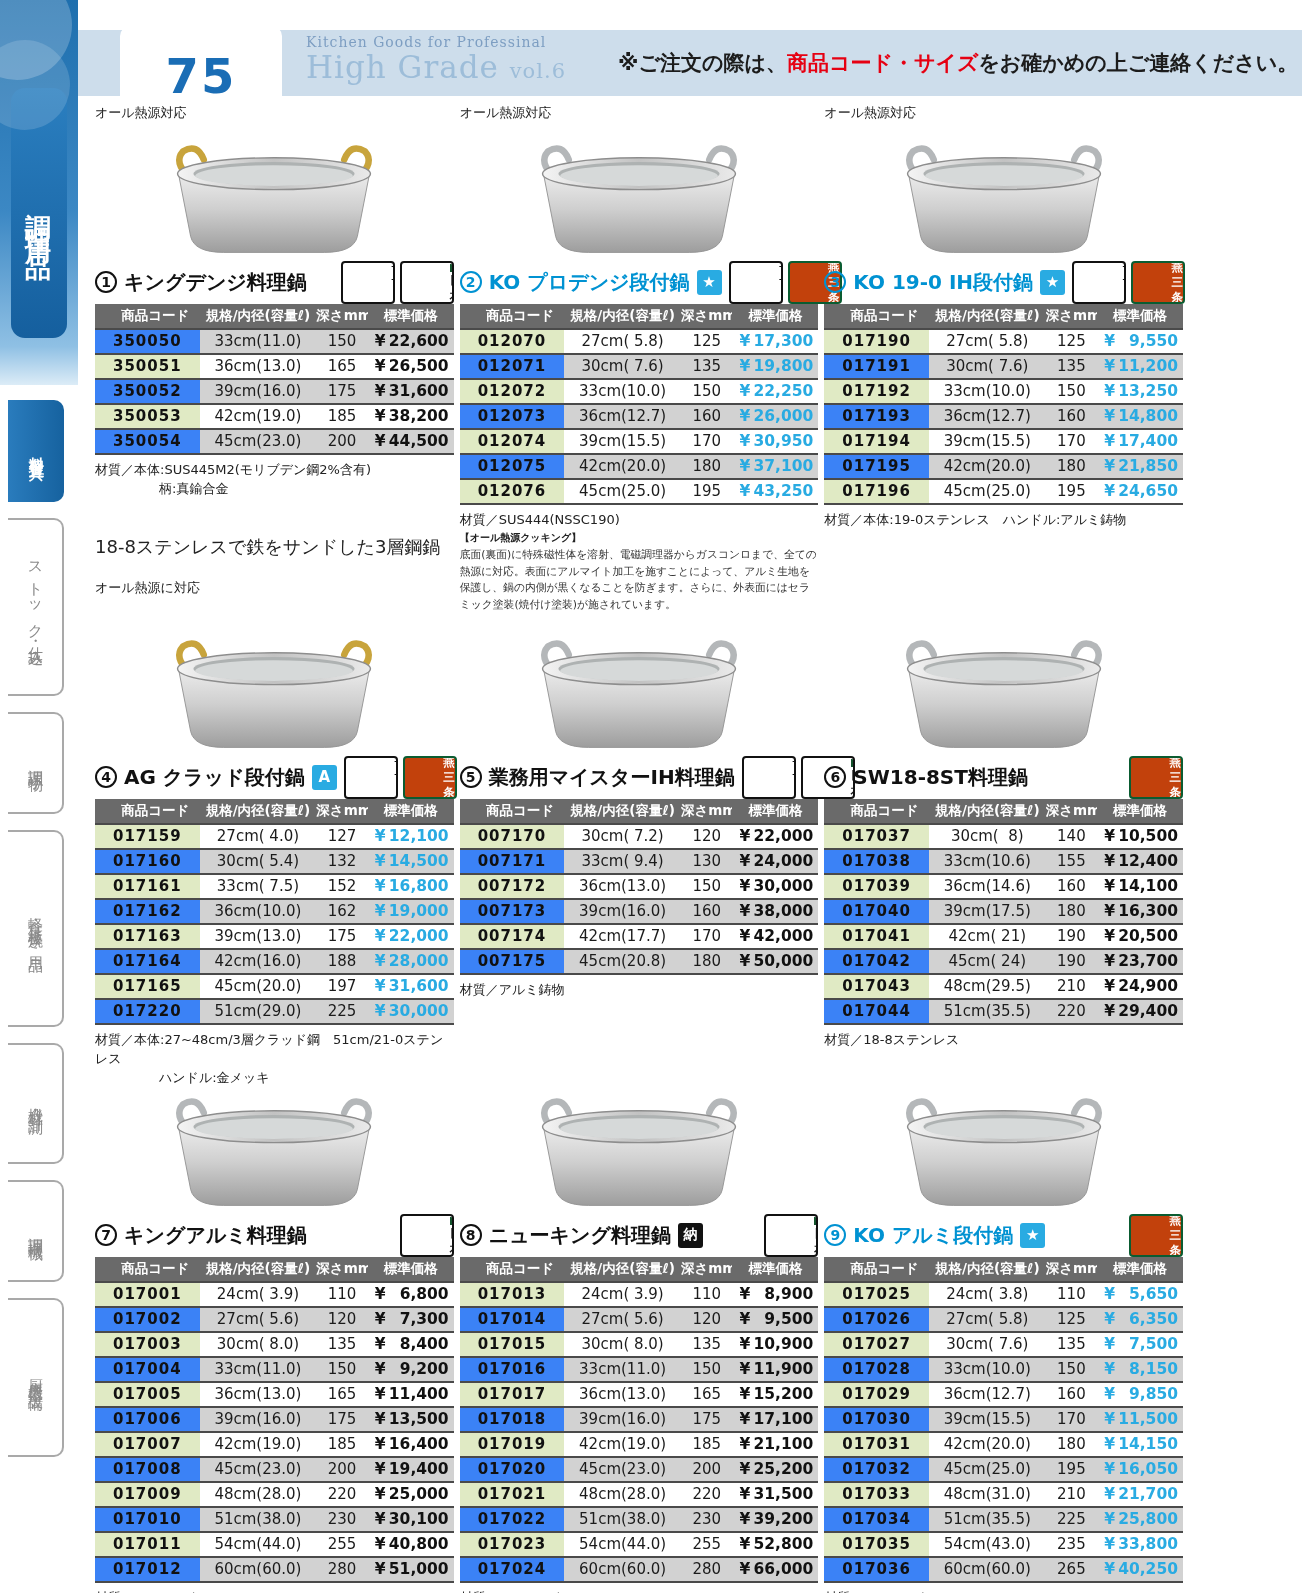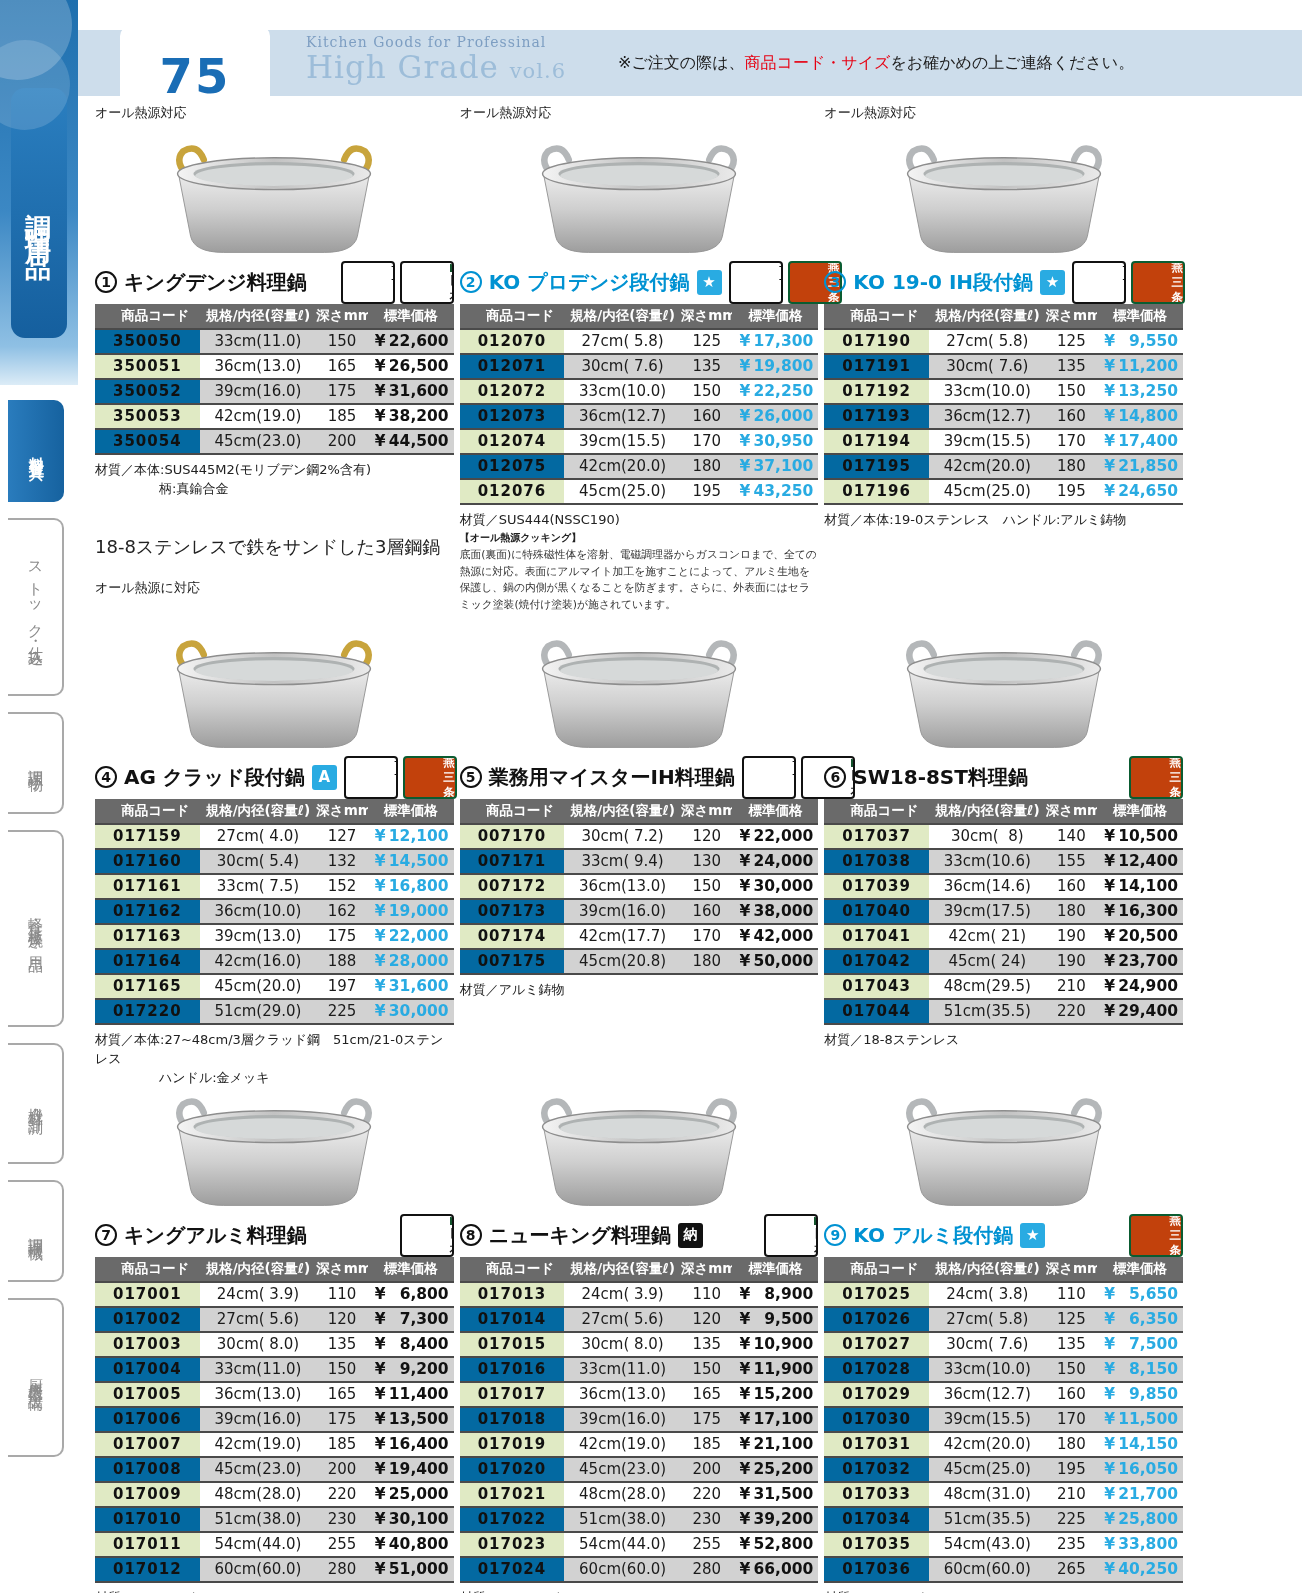--- a/index.html
+++ b/index.html
@@ -11,27 +11,27 @@
   .side-top{position:relative;width:78px;height:385px;background:linear-gradient(180deg,#1e6fae 0%,#3c88c4 55%,#8fc0e4 90%,#dcecf7 100%);overflow:hidden;}
   .side-top::before{content:"";position:absolute;left:-38px;top:-30px;width:110px;height:110px;border-radius:50%;background:rgba(255,255,255,.22);}
   .side-top::after{content:"";position:absolute;left:-20px;top:40px;width:90px;height:90px;border-radius:50%;background:rgba(255,255,255,.15);}
   .cat-box{position:absolute;left:11px;top:88px;width:56px;height:250px;background:linear-gradient(180deg,#2b7fc0,#155f9e);border-radius:14px;display:flex;align-items:center;justify-content:center;writing-mode:vertical-rl;color:#fff;font-size:26px;font-weight:bold;letter-spacing:14px;text-indent:14px;}
   .side-tabs{position:absolute;left:0;top:400px;width:78px;display:flex;flex-direction:column;gap:16px;}
   .side-tab{writing-mode:vertical-rl;margin-left:8px;width:56px;box-sizing:border-box;display:flex;align-items:center;justify-content:center;background:#fff;border:2px solid #a9a9a9;border-left:none;border-radius:0 10px 10px 0;color:#8a8a8a;font-size:15px;letter-spacing:3px;}
   .side-tab.active{background:linear-gradient(90deg,#2a7cbd,#16629f);border:none;color:#fff;font-weight:bold;}
 
   
   .topbar{position:absolute;left:78px;top:30px;right:0;height:66px;background:#cdddeb;}
-  .page-tab{position:absolute;left:42px;top:-4px;width:150px;height:100px;background:#fff;border-radius:10px;display:flex;align-items:center;justify-content:center;}
+  .page-tab{position:absolute;left:42px;top:-4px;width:162px;height:100px;background:#fff;border-radius:10px;display:flex;align-items:center;justify-content:center;}
   .page-num{color:#1a6db5;font-size:48px;font-weight:bold;letter-spacing:2px;}
   .brand{position:absolute;left:228px;top:4px;font-family:"DejaVu Serif","Liberation Serif",serif;}
   .brand-small{color:#7d9ec2;font-size:14px;letter-spacing:1px;}
   .brand-big{color:#9dbdd9;font-size:31px;line-height:34px;letter-spacing:1px;}
   .brand-vol{font-size:21px;}
-  .notice{position:absolute;left:540px;top:0;height:66px;display:flex;align-items:center;font-size:16px;font-weight:normal;color:#1c1c1c;}
+  .notice{position:absolute;left:540px;top:0;height:66px;display:flex;align-items:center;font-size:21px;font-weight:bold;color:#1c1c1c;}
   .notice .red{color:#e60012;}
 
   
   .grid{position:absolute;left:95px;top:104px;width:1088px;display:grid;grid-template-columns:repeat(3,1fr);column-gap:6px;}
   .product{display:flex;flex-direction:column;min-width:0;}
   .pre-note{flex:none;}
   .band1 .pre-note{height:26px;}
   .band2 .pre-note{height:112px;}
   .band3 .pre-note{height:0;}
   .heat-note{font-size:13px;color:#222;}
@@ -65,21 +65,21 @@
   table.spec{width:100%;border-collapse:collapse;table-layout:fixed;}
   table.spec th{background:#6a6a6a;color:#fff;font-size:13.5px;font-weight:bold;padding:3px 0;white-space:nowrap;overflow:hidden;}
   table.spec th:nth-child(1){width:26%;padding-left:16px;}
   table.spec th:nth-child(2){width:34%;}
   table.spec th:nth-child(3){width:15%;}
   table.spec th:nth-child(4){width:25%;}
   table.spec tr{border-bottom:2px solid #4a4a4a;}
   table.spec td{padding:1px 2px;font-size:15px;line-height:21px;white-space:pre;overflow:hidden;}
   td.code{background:#e0eac4;text-align:center;font-weight:bold;font-size:16.5px;letter-spacing:1px;}
   tr.alt td{background:#d2d2d2;}
-  tr.alt td.code{background:#0369a1;}
+  tr.alt td.code{background:#3b82f6;}
   td.specv,td.depth{text-align:center;color:#1b1b1b;}
   td.pricev .pw{display:flex;justify-content:space-between;align-items:baseline;padding:0 3px 0 5px;font-weight:bold;font-size:15.5px;}
   .blue-price td.pricev .pw{color:#29abe2;}
   .material{font-size:13px;color:#222;line-height:19px;margin-top:5px;}
   .material .l2{padding-left:64px;}
 </style>
 </head>
 <body>
 
 <div class="page">

